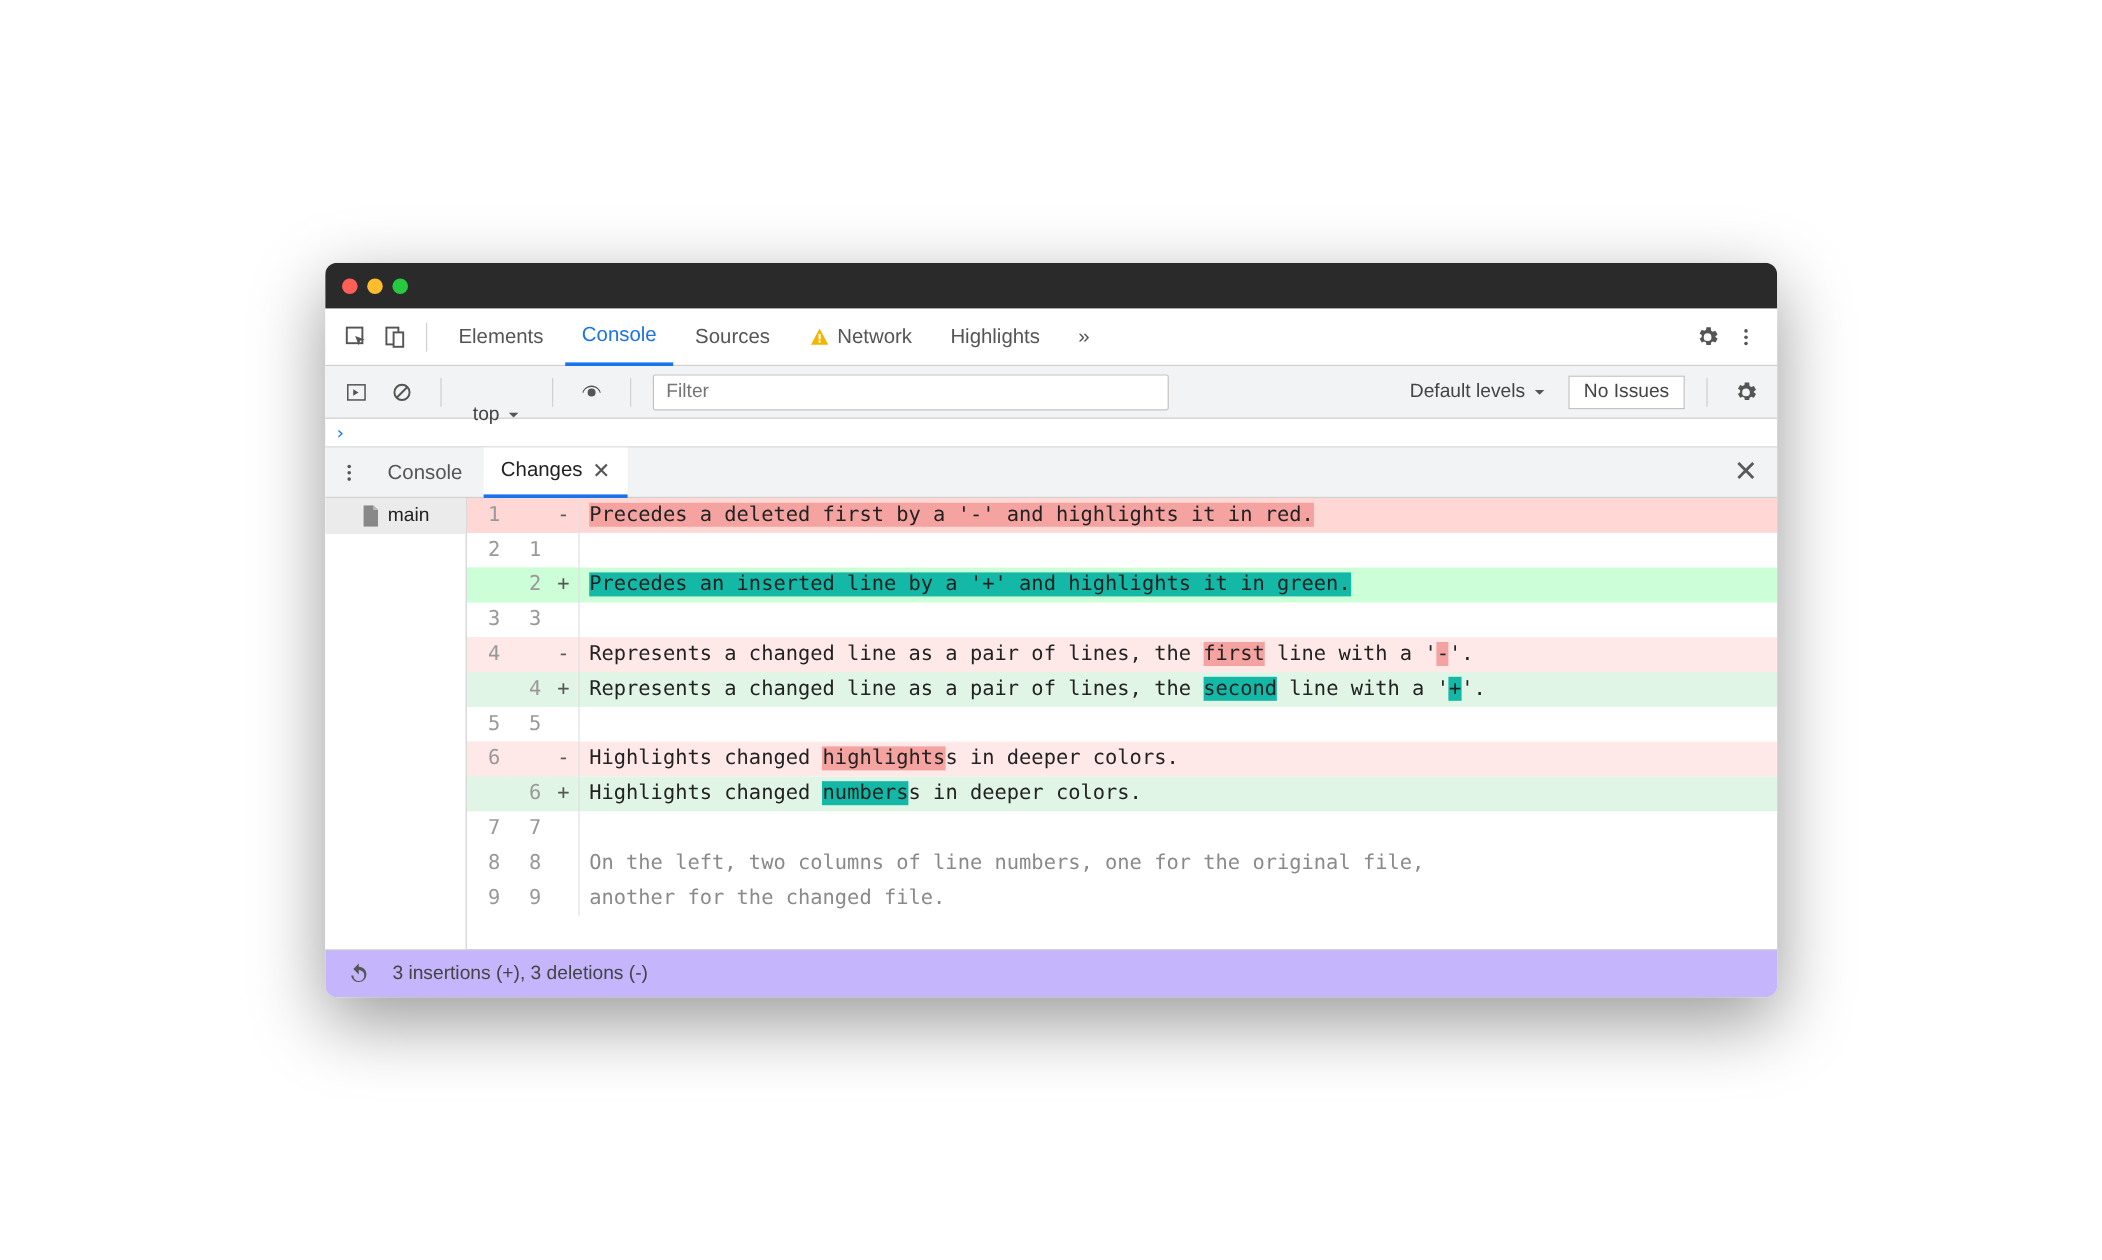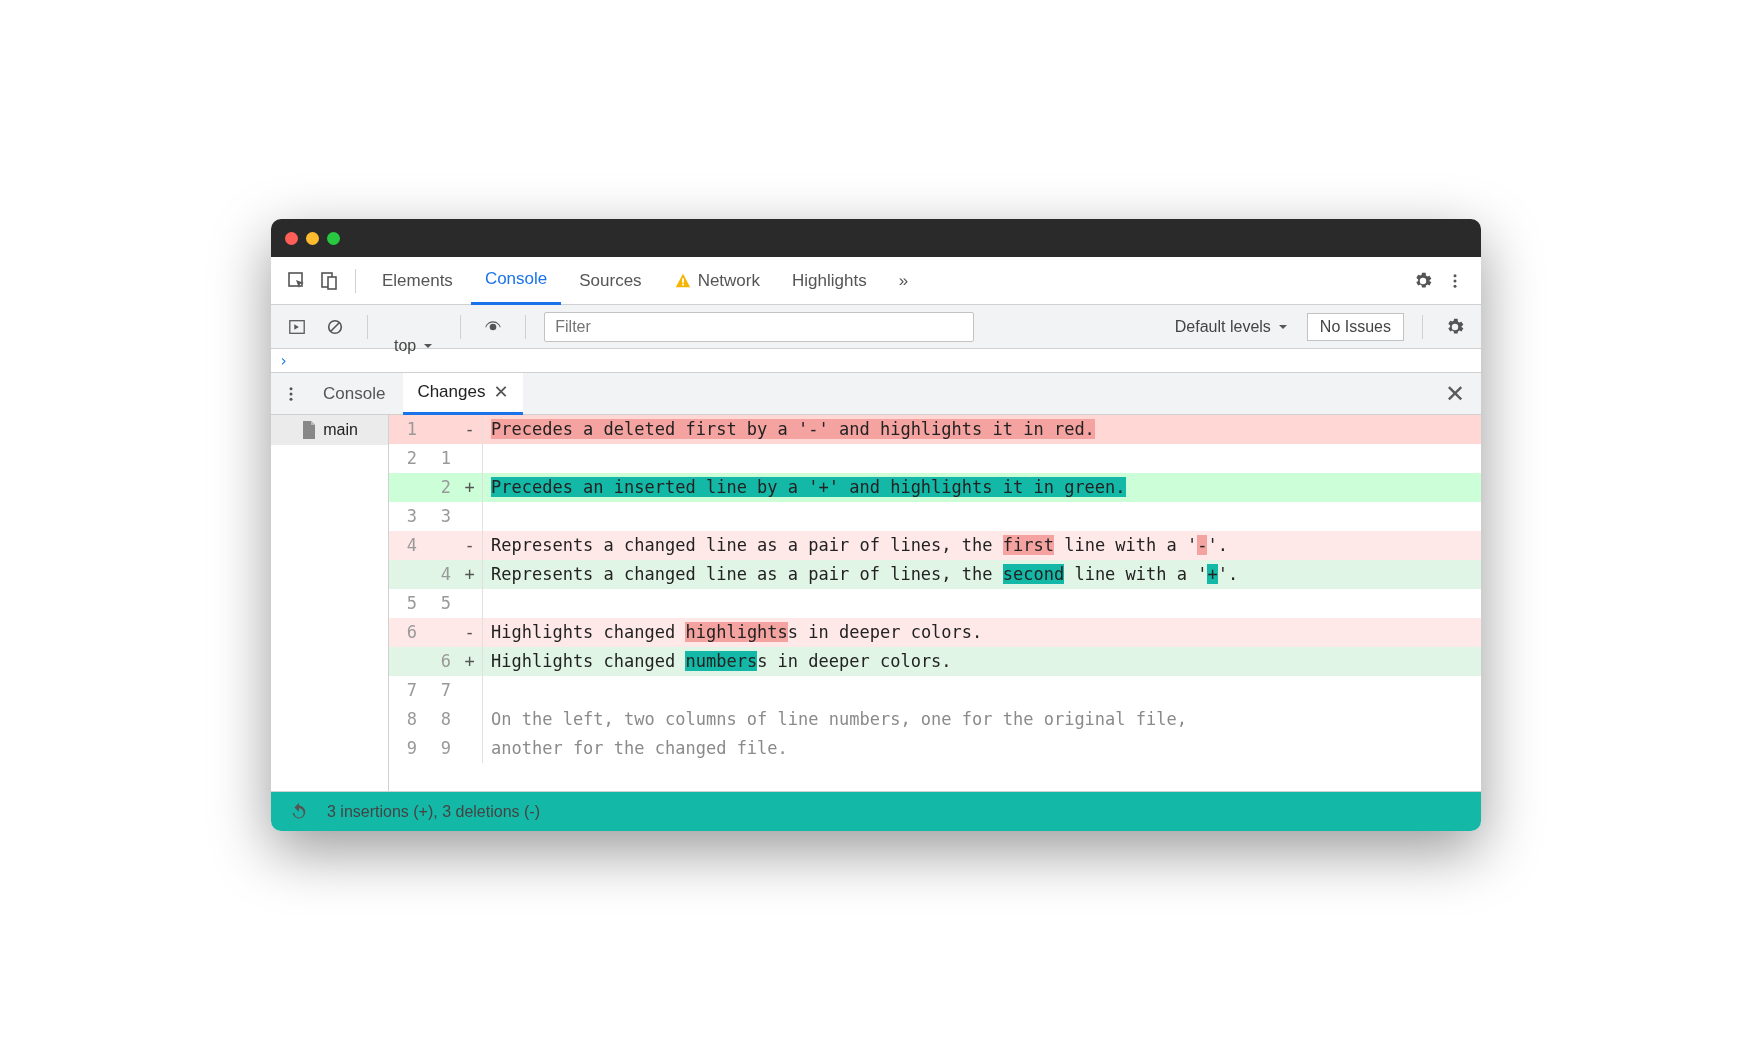--- a/index.html
+++ b/index.html
@@ -192,21 +192,21 @@
 .code.muted { color: #8a8a8a; }
 .footer {
   display: flex;
   align-items: center;
   height: 40px;
   border-top: 1px solid #d0d0d0;
   padding: 0 14px;
   gap: 14px;
   font-size: 16px;
   color: #444;
-  background: #14b8a6;
+  background: #c4b5fd;
 }
 svg { display: block; }
 </style>
 </head>
 <body>
 
 <div class="window">
 
   <div class="titlebar">
     <div class="traffic-lights">

